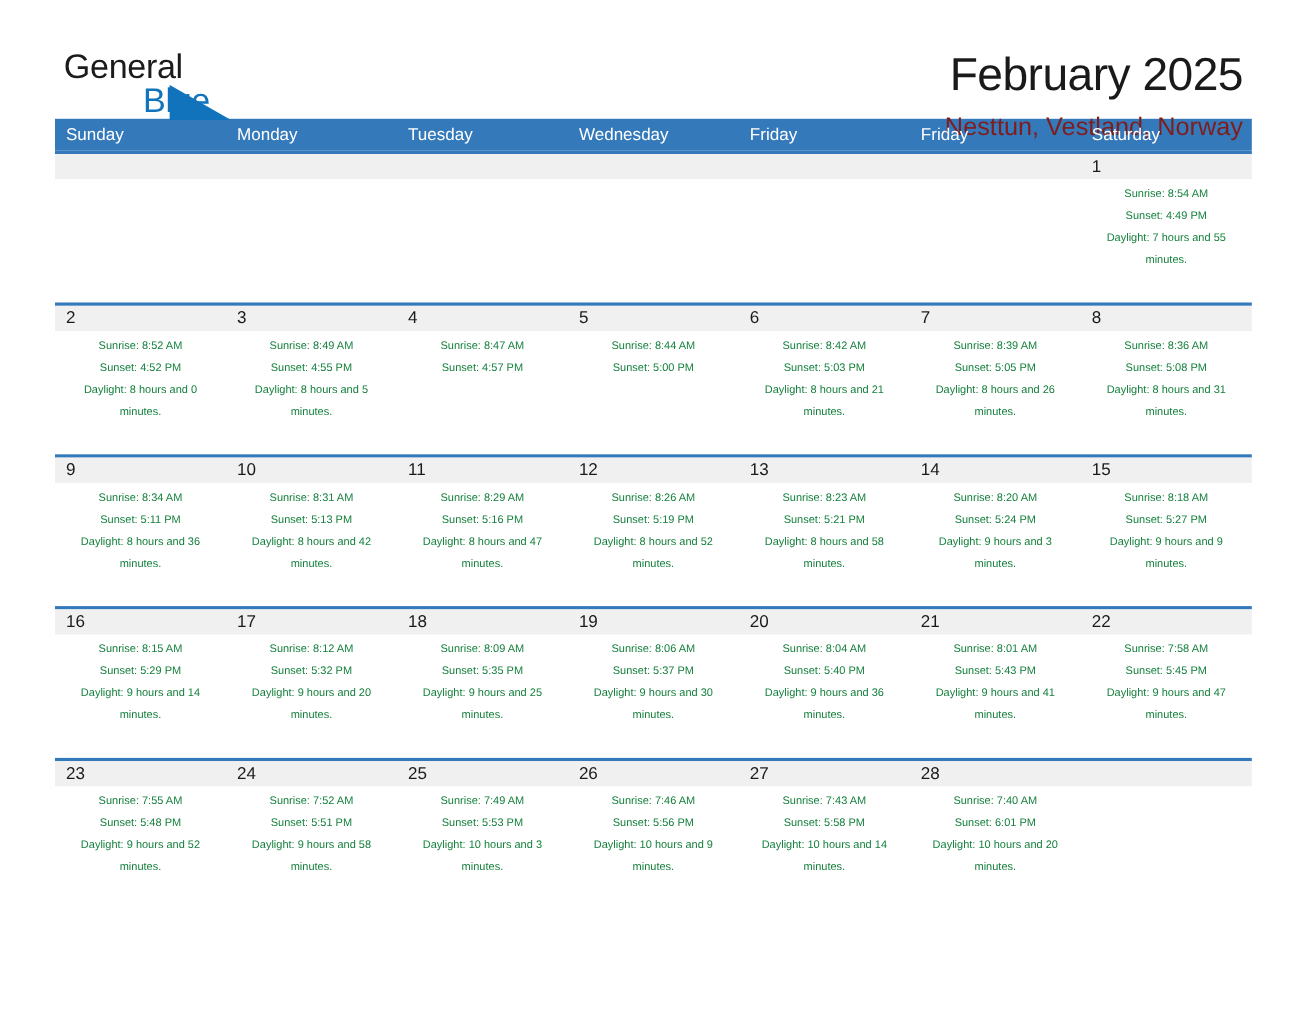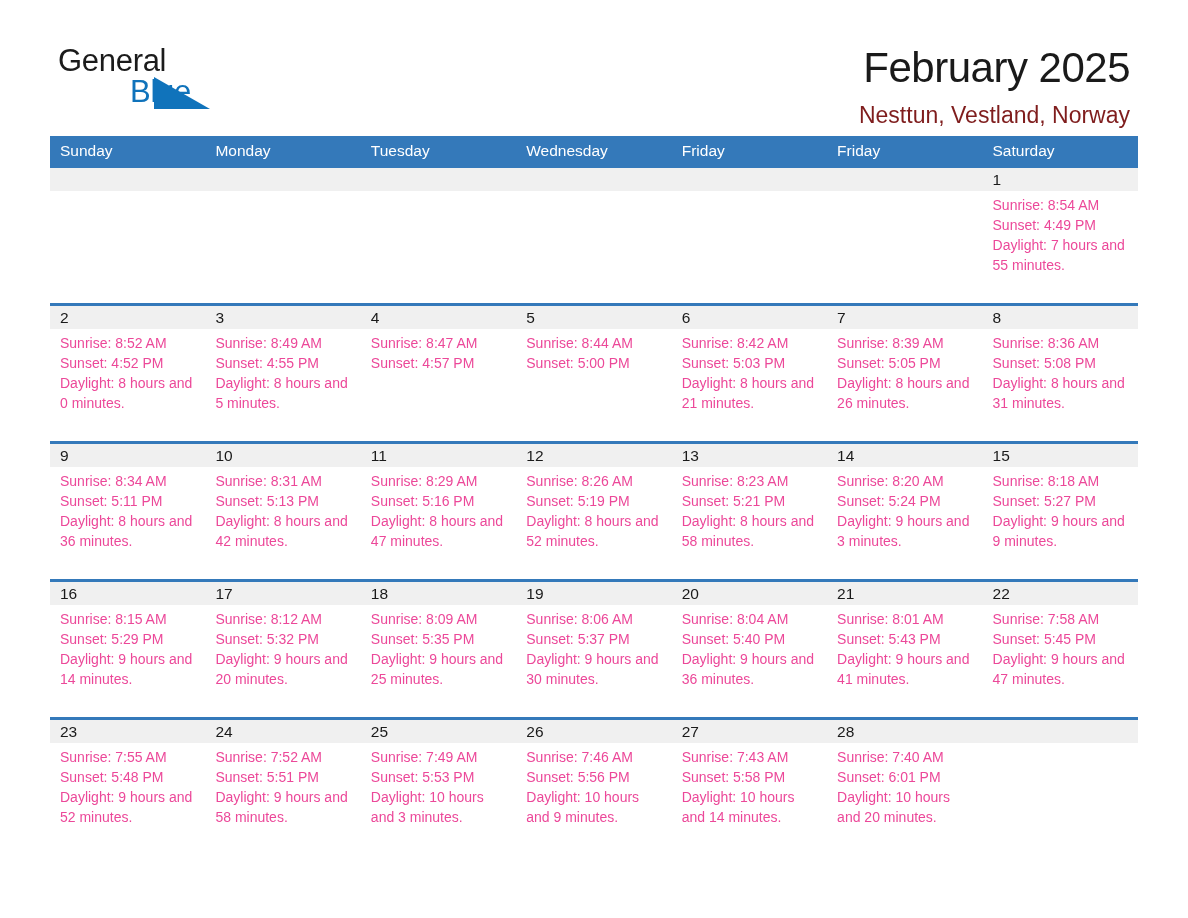--- a/index.html
+++ b/index.html
@@ -82,21 +82,21 @@
   .cal-subtitle {
     font-size: 23px;
     line-height: 30px;
     font-weight: 400;
     color: #7f1d1d;
     margin-top: 8px;
   }
 
   
   .calendar {
-    margin-top: 32px;
+    margin-top: 4px;
     width: 1088px;
   }
   .dow-row {
     display: flex;
     background: #3479ba;
     height: 29px;
   }
   .dow-cell {
     flex: 1 1 0;
     color: #ffffff;
@@ -130,23 +130,24 @@
     font-size: 15.5px;
     line-height: 23px;
     padding-left: 10px;
     box-sizing: border-box;
     color: #1a1a1a;
   }
   .info-cell {
     flex: 1 1 0;
     padding: 4px 10px 0 10px;
     box-sizing: border-box;
-    font-size: 14px;
+    font-size: 10px;
     line-height: 20px;
-    color: #ec4899;
+    color: #15803d;
+    text-align: center;
   }
   .info-line {
     white-space: nowrap;
   }
   .info-daylight {
     white-space: normal;
   }
 </style>
 </head>
 <body>

